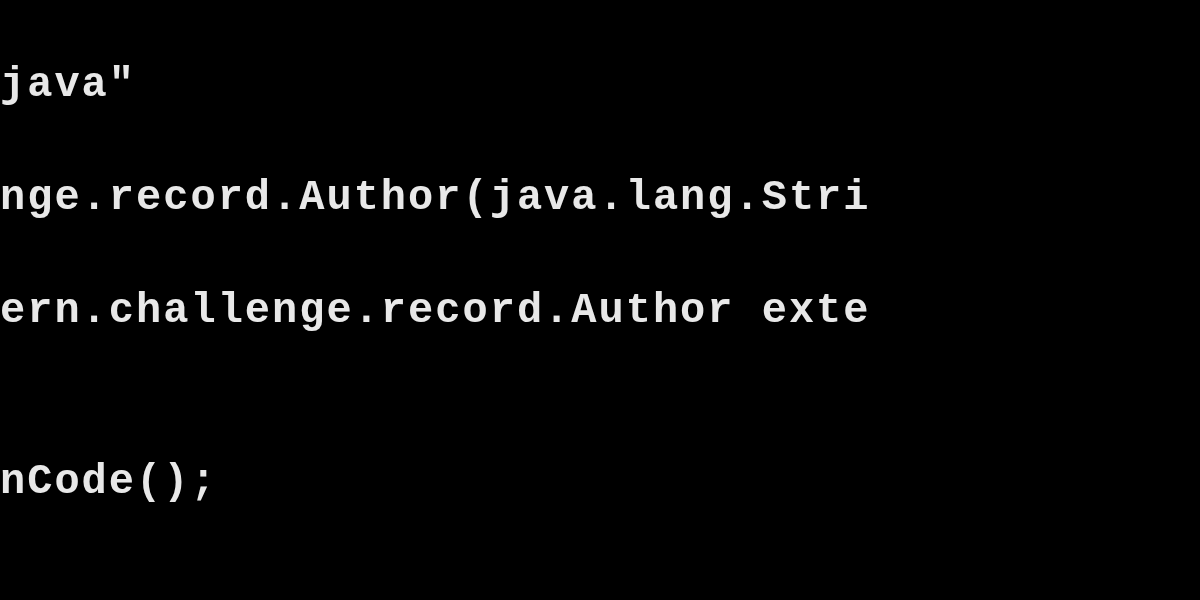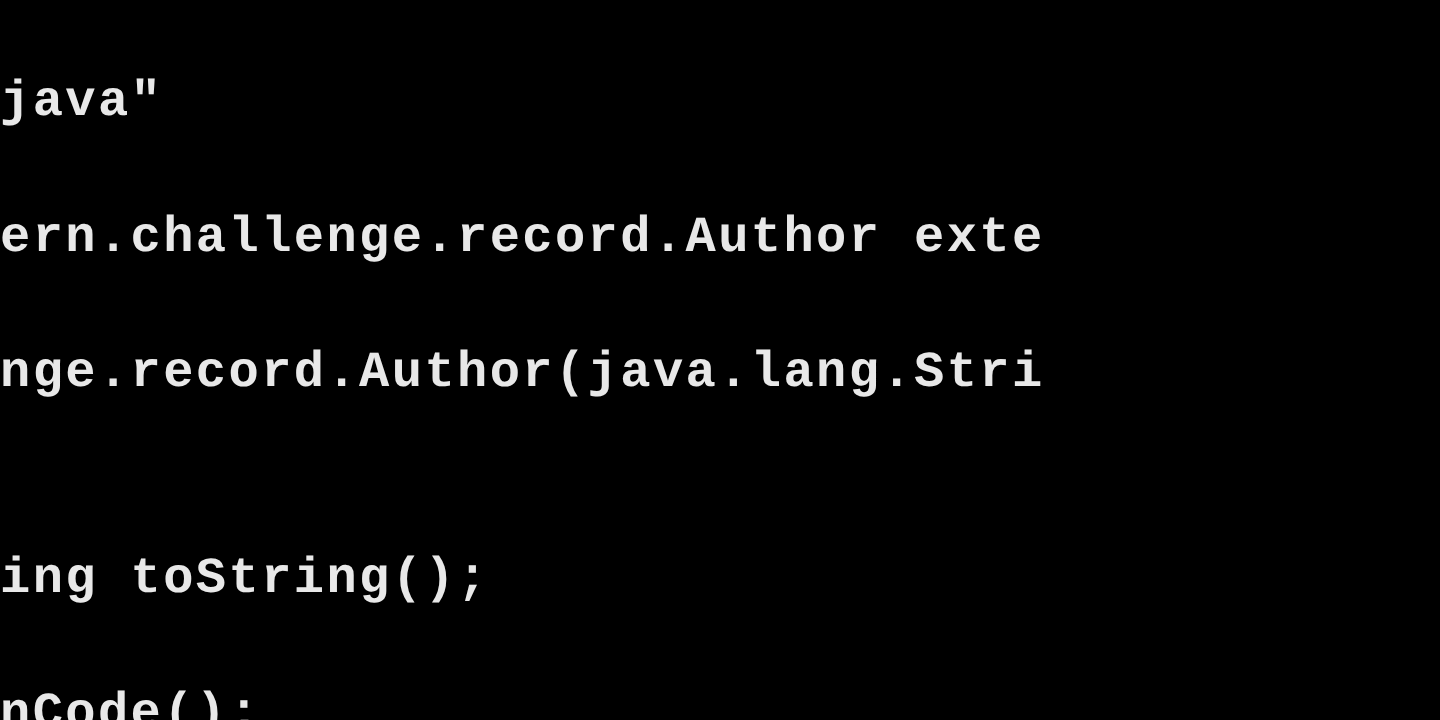--- a/index.html
+++ b/index.html
@@ -26,21 +26,20 @@
     }
     .line {
       display: block;
     }
   </style>
 </head>
 <body>
 
 <div class="terminal">
 <span class="line">java"</span>
+<span class="line">nge.record.Author(java.lang.Stri</span>
 <span class="line">ern.challenge.record.Author exte</span>
-<span class="line">nge.record.Author(java.lang.Stri</span>
 <span class="line"></span>
-<span class="line">ing toString();</span>
 <span class="line">nCode();</span>
 
 
 
 </div>
 
 </body></html>

